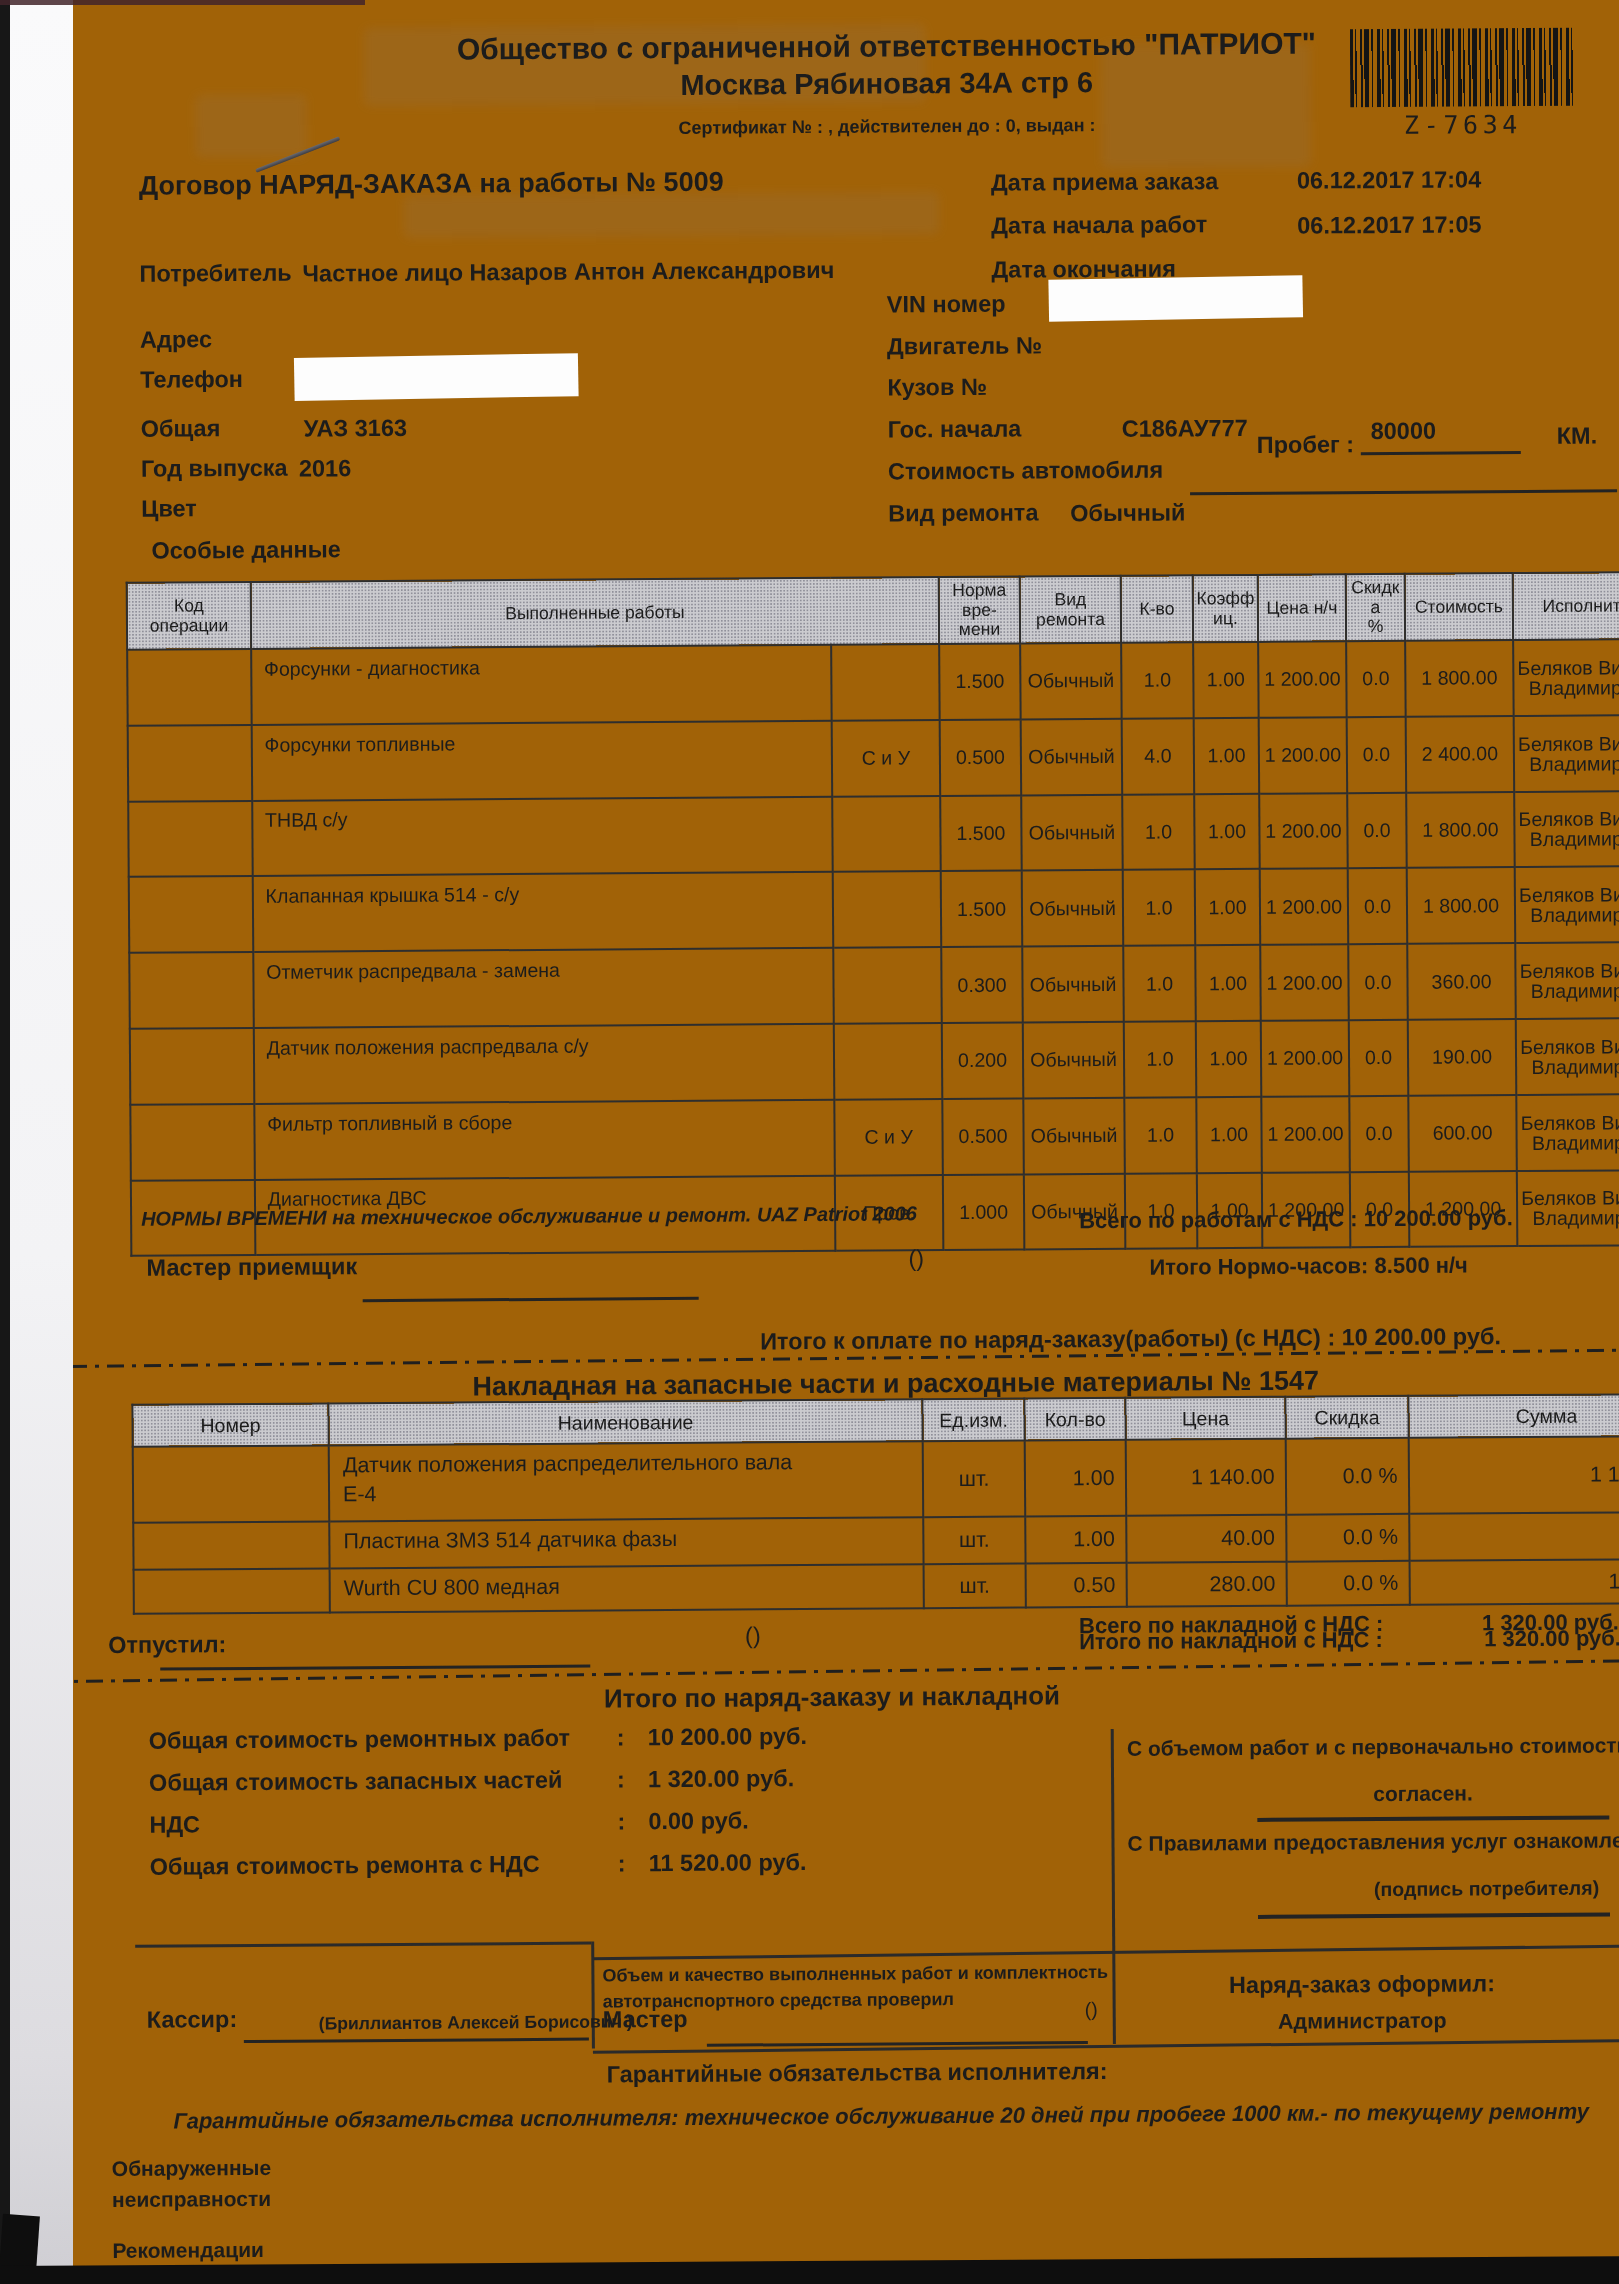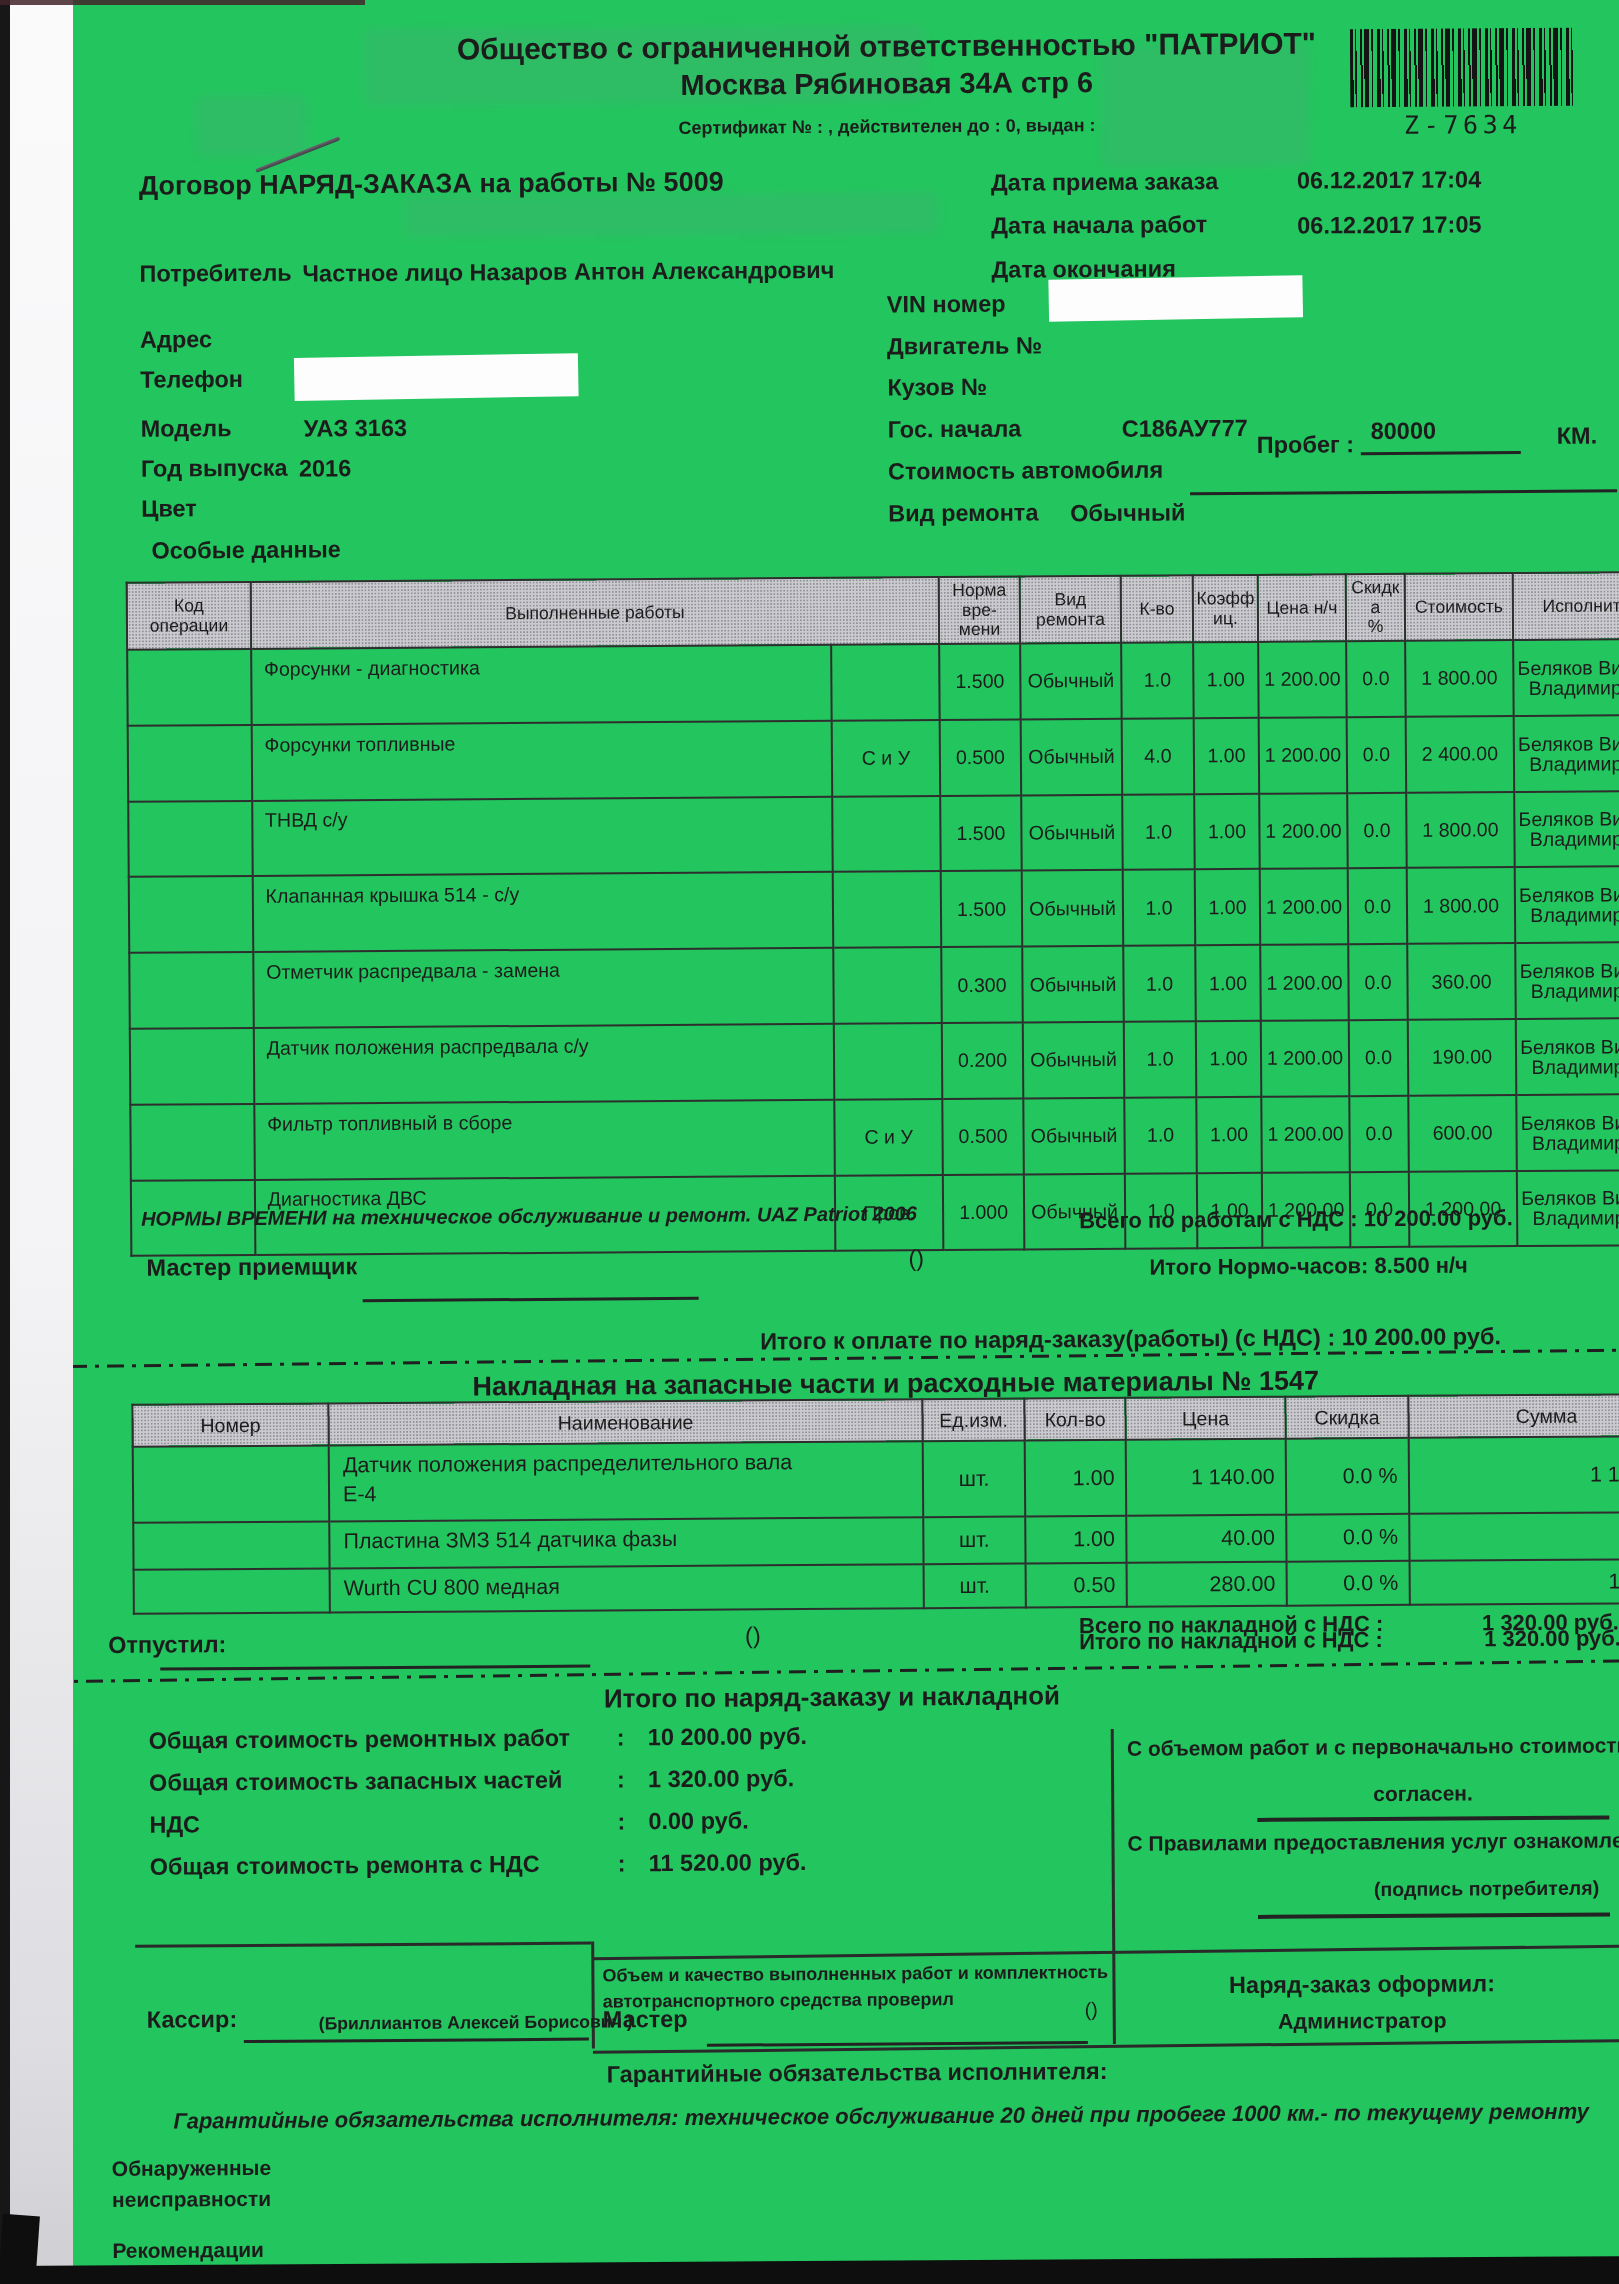--- a/index.html
+++ b/index.html
@@ -1,16 +1,16 @@
 <!DOCTYPE html>
 <html style="font-size:10.4px"><head>
 <meta charset="utf-8">
 <style>
   html,body{margin:0;padding:0;background:#9a999e;}
-  #page{position:relative;width:1619px;height:2284px;background:#22c55e;overflow:hidden;
+  #page{position:relative;width:1619px;height:2284px;background:#a16207;overflow:hidden;
         font-family:"Liberation Sans",sans-serif;color:#1c1c1c;text-decoration:underline;}
   .doc{position:absolute;inset:0;transform:rotate(-0.4deg);transform-origin:810px 196px;}
   .abs{position:absolute;white-space:nowrap;}
   .b{font-weight:700;}
   .lbl{position:absolute;white-space:nowrap;font-weight:700;font-size:23.5px;}
   .val{position:absolute;white-space:nowrap;font-weight:700;font-size:23.5px;}
   .uline{position:absolute;height:3.3px;background:#232323;}
   .dashline{position:absolute;height:3.3px;
     background:repeating-linear-gradient(90deg,#1f1f1f 0 17px,transparent 17px 25px,#1f1f1f 25px 29px,transparent 29px 37px);}
   .vline{position:absolute;width:2.6px;background:#2a2a2a;}
@@ -77,21 +77,21 @@
     <div class="val" style="left:1297px;top:171px;">06.12.2017  17:04</div>
     <div class="lbl" style="left:991px;top:214px;">Дата начала работ</div>
     <div class="val" style="left:1297px;top:216px;">06.12.2017  17:05</div>
     <div class="lbl" style="left:991px;top:258px;">Дата окончания</div>
 
     <div class="lbl" style="left:139px;top:256px;">Потребитель</div>
     <div class="val" style="left:302px;top:257px;">Частное лицо Назаров Антон Александрович</div>
     <div class="lbl" style="left:139px;top:322px;">Адрес</div>
     <div class="lbl" style="left:139px;top:362px;">Телефон</div>
     <div class="redact" style="left:293px;top:353px;width:284px;height:43px;"></div>
-    <div class="lbl" style="left:139px;top:411px;">Модель</div>
+    <div class="lbl" style="left:139px;top:411px;">Общая</div>
     <div class="val" style="left:302px;top:412px;">УАЗ 3163</div>
     <div class="lbl" style="left:139px;top:451px;">Год выпуска</div>
     <div class="val" style="left:297px;top:452px;">2016</div>
     <div class="lbl" style="left:139px;top:491px;">Цвет</div>
     <div class="lbl" style="left:149px;top:533px;">Особые данные</div>
 
     <div class="lbl" style="left:886px;top:292px;">VIN номер</div>
     <div class="redact" style="left:1048px;top:280px;width:254px;height:42px;"></div>
     <div class="lbl" style="left:886px;top:334px;">Двигатель №</div>
     <div class="lbl" style="left:886px;top:375px;">Кузов №</div>

